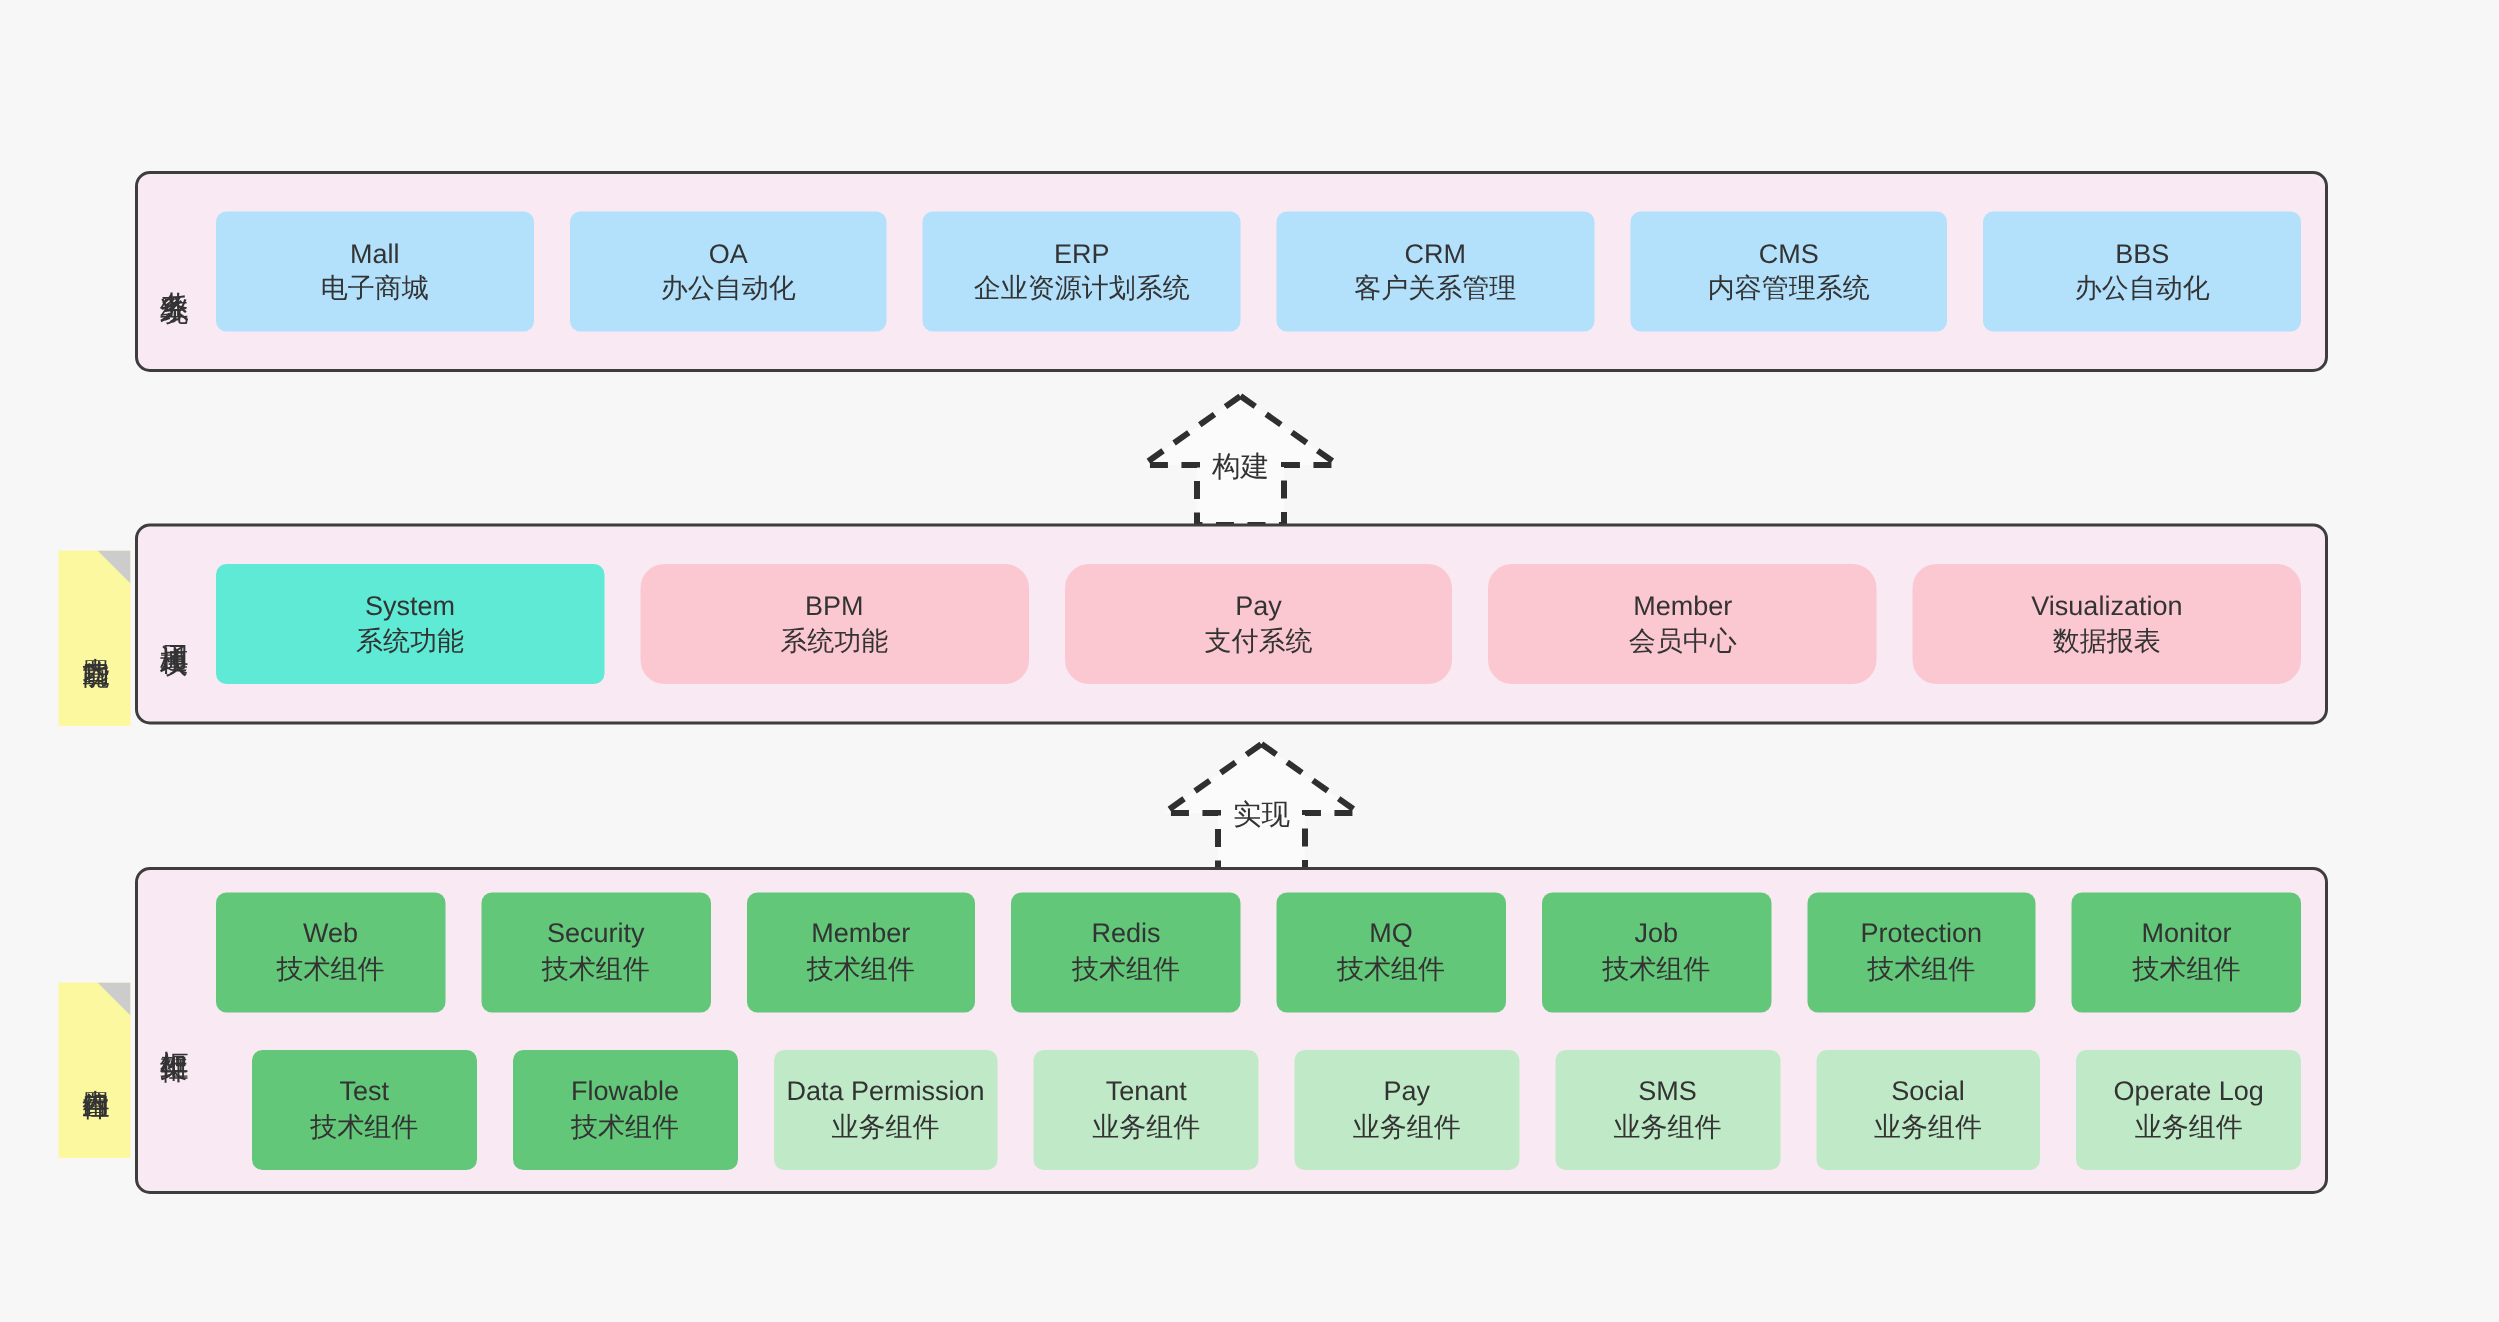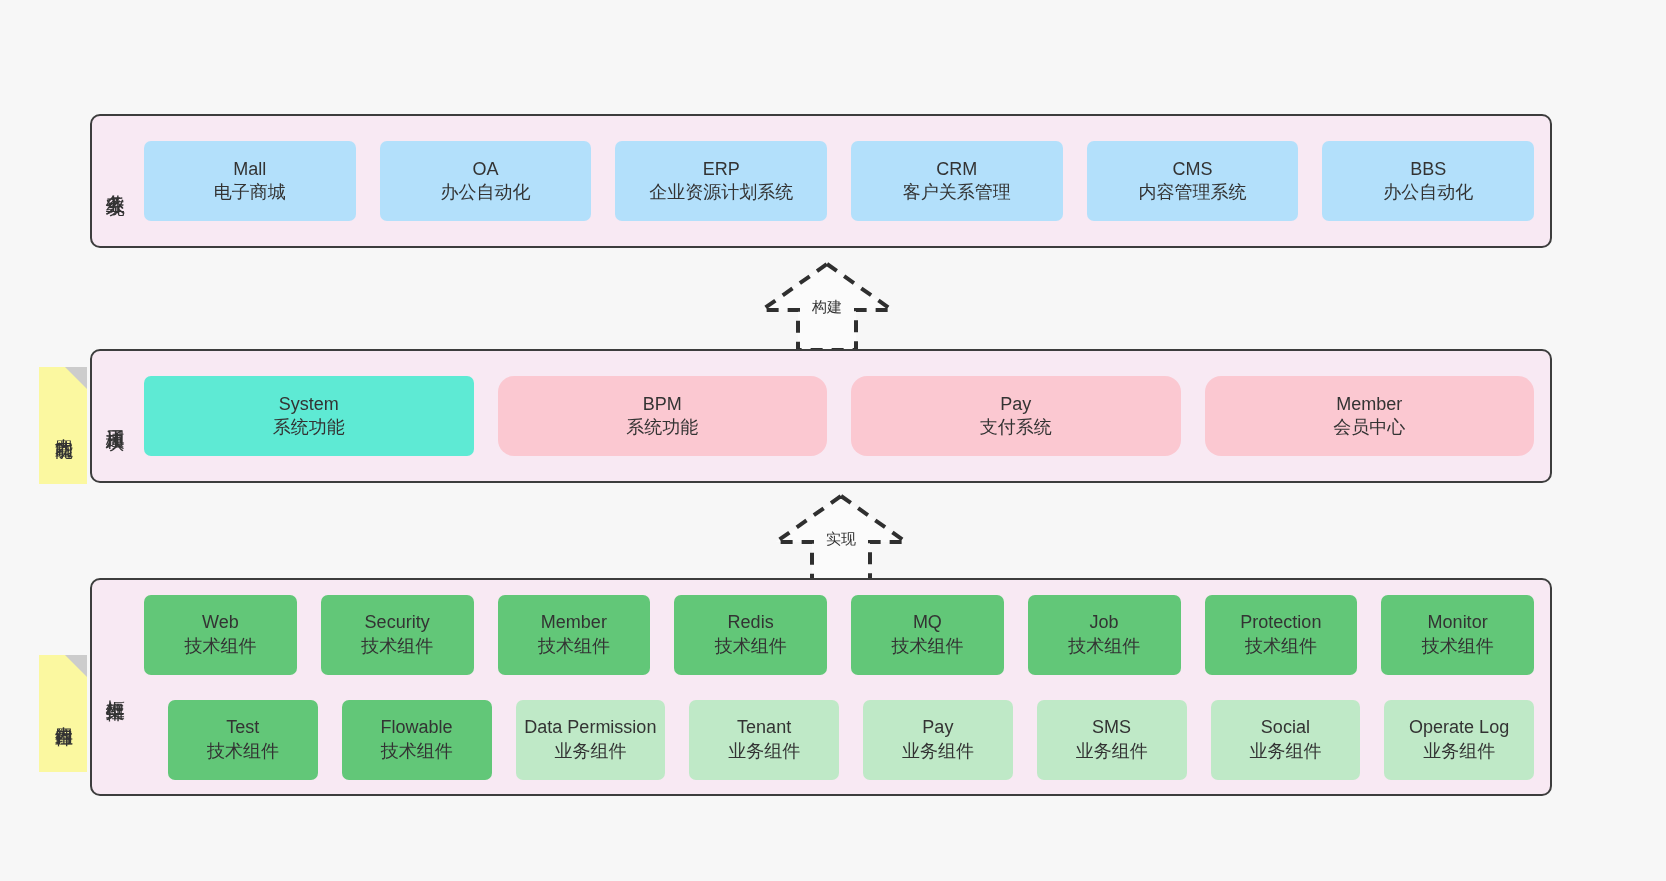--- a/index.html
+++ b/index.html
@@ -128,21 +128,21 @@
     width: 150px;
     height: 96px;
   }
   .arrow svg { display: block; width: 100%; height: 100%; }
   .arrow-label {
     position: absolute;
     left: 0;
     right: 0;
     top: 40px;
     text-align: center;
-    font-size: 15px;
+    font-size: 19px;
     color: #333333;
     pointer-events: none;
   }
 </style>
 </head>
 <body>
 
 <div id="canvas">
 
   <div class="band" id="band-business" style="left:90px; top:114px; width:1462px; height:134px;">
@@ -202,20 +202,24 @@
           <span class="ln2">系统功能</span>
         </div>
         <div class="card pink h-tall">
           <span class="ln1">Pay</span>
           <span class="ln2">支付系统</span>
         </div>
         <div class="card pink h-tall">
           <span class="ln1">Member</span>
           <span class="ln2">会员中心</span>
         </div>
+        <div class="card pink h-tall">
+          <span class="ln1">Visualization</span>
+          <span class="ln2">数据报表</span>
+        </div>
       </div>
     </div>
   </div>
 
   <div class="arrow" style="left:766px; top:490px;">
     <svg viewBox="0 0 150 96" preserveAspectRatio="none" aria-hidden="true">
       <path d="M 75 6 L 140 52 L 104 52 L 104 92 L 46 92 L 46 52 L 10 52 Z" fill="#fbfbfb" stroke="#2f2f2f" stroke-width="4" stroke-dasharray="12 9" stroke-linejoin="miter"></path>
     </svg>
     <div class="arrow-label">实现</div>
   </div>

